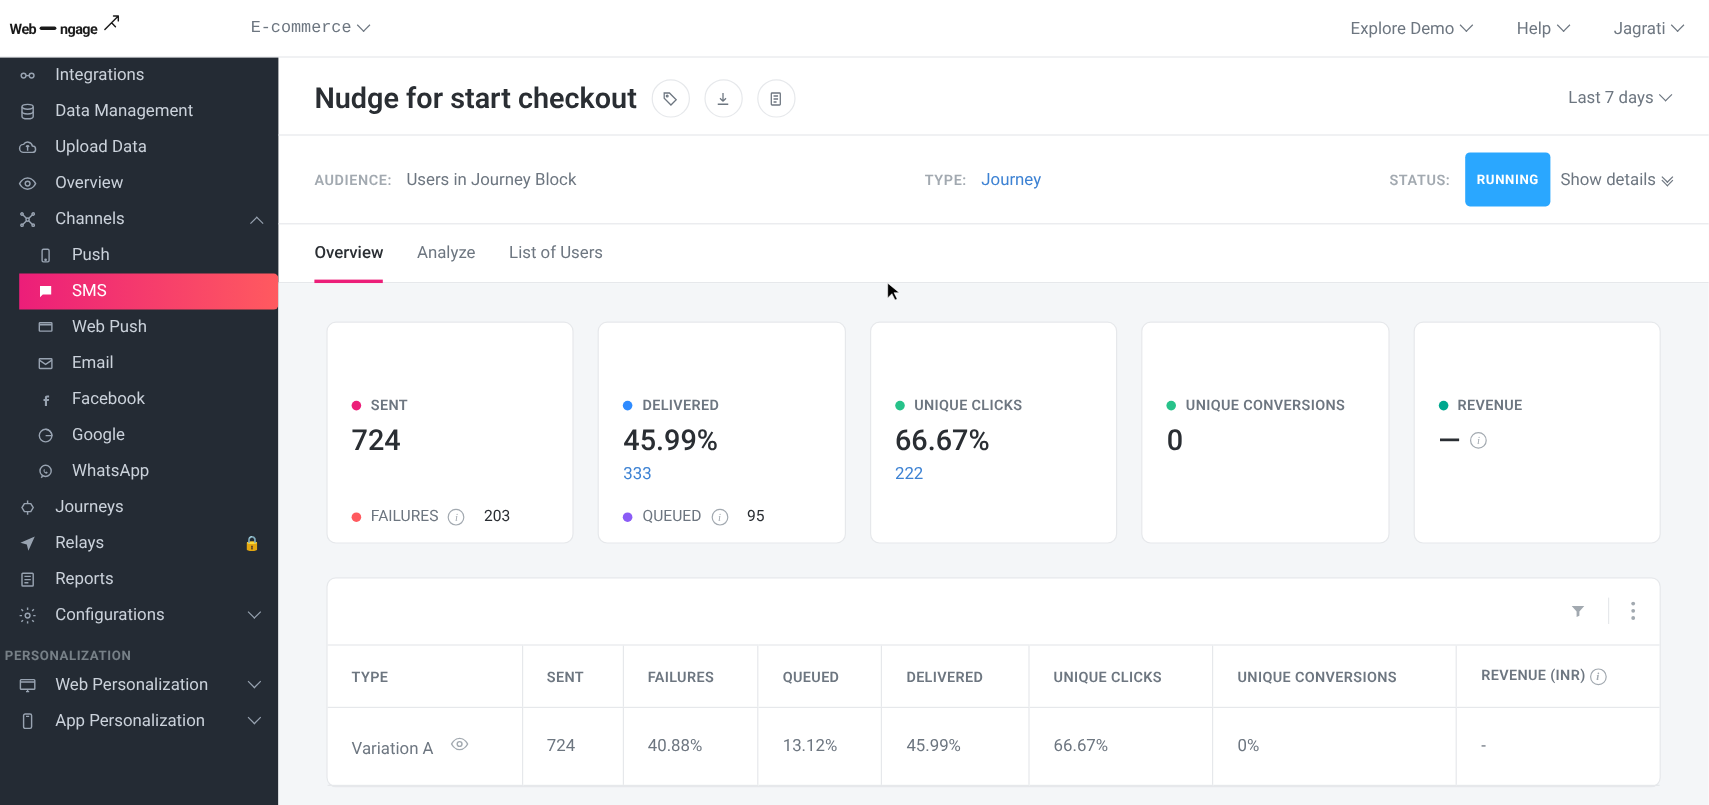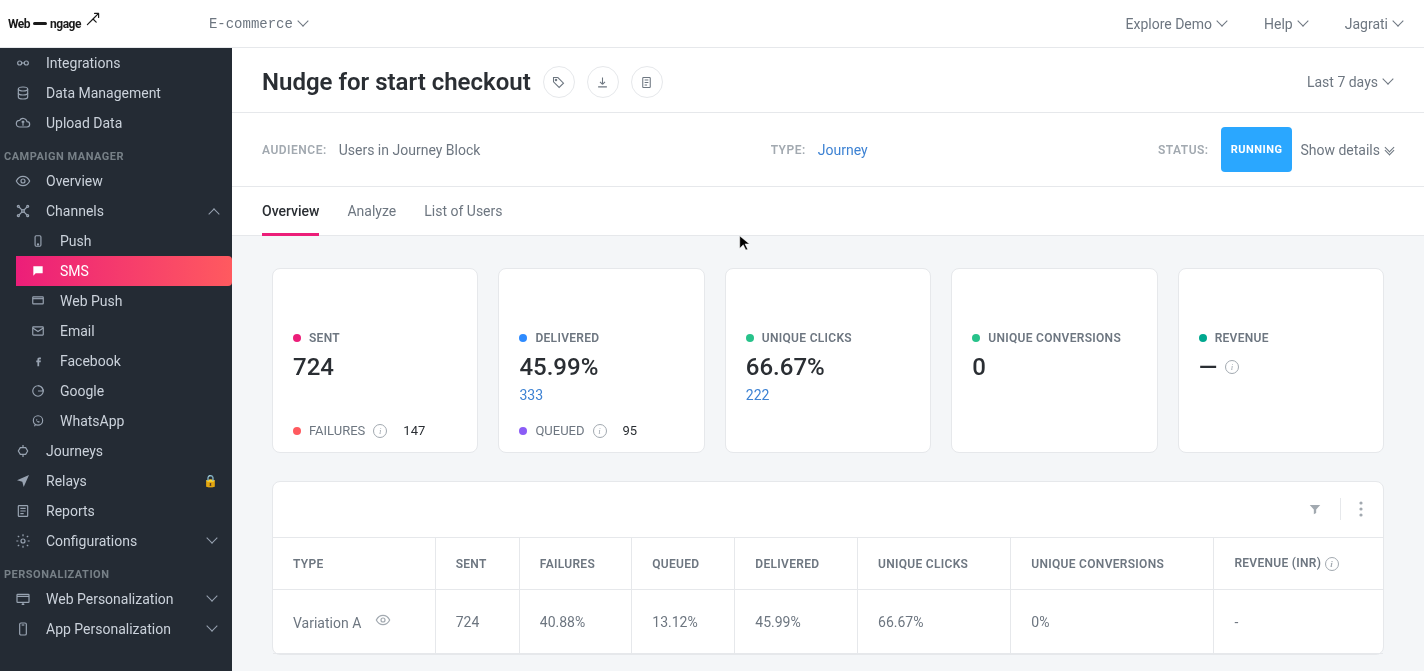--- a/index.html
+++ b/index.html
@@ -160,21 +160,20 @@
         <div class="item">
           <span class="sicon">
             <svg width="16" height="16" viewBox="0 0 24 24" fill="none" stroke="currentColor" stroke-width="1.8">
               <path d="M7 18a5 5 0 010-10 6 6 0 0111 2 4 4 0 010 8H7z"></path>
               <path d="M12 16V9m0 0l-2 2m2-2l2 2"></path>
             </svg>
           </span>
           <span>Upload Data</span>
         </div>
       </div>
-    <div class="item section">CAMPAIGN MANAGER</div>
     <div id="sb-cm">
         <div class="item">
           <span class="sicon">
             <svg width="16" height="16" viewBox="0 0 24 24" fill="none" stroke="currentColor" stroke-width="1.8">
               <path d="M2 12s3.5-7 10-7 10 7 10 7-3.5 7-10 7S2 12 2 12z"></path>
               <circle cx="12" cy="12" r="3"></circle>
             </svg>
           </span>
           <span>Overview</span>
         </div>
@@ -381,21 +380,21 @@
               <div class="kpi-label">
                 <span class="dot" style="background:#ec1e79"></span>
                 <span>SENT</span>
               </div>
               <div class="kpi-value">724</div>
             </div>
             <div class="kpi-foot">
               <span class="dot" style="background:#ff5a5f"></span>
               <span>FAILURES</span>
               <span class="info-icon">i</span>
-              <span style="margin-left:8px;color:#2a2e33">147</span>
+              <span style="margin-left:8px;color:#2a2e33">203</span>
             </div>
           </div>
           <div class="kpi">
             <div class="kpi-head">
               <div class="kpi-label">
                 <span class="dot" style="background:#2e8bff"></span>
                 <span>DELIVERED</span>
               </div>
               <div class="kpi-value">45.99%</div>
               <div class="kpi-sub">333</div>

